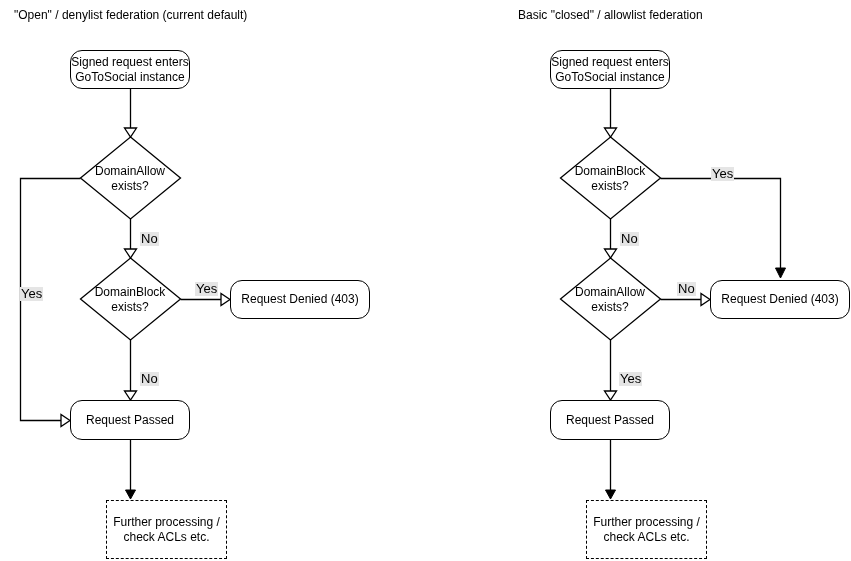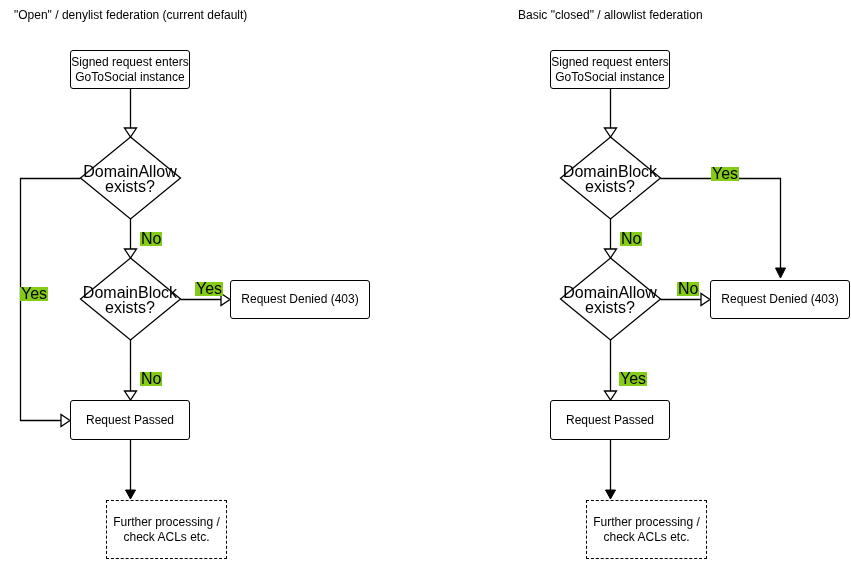--- a/index.html
+++ b/index.html
@@ -21,51 +21,51 @@
     position: absolute;
     font-size: 12px;
     line-height: 14px;
     white-space: pre;
   }
   .node {
     position: absolute;
     box-sizing: border-box;
     background: #ffffff;
     border: 1.3px solid #000000;
-    border-radius: 3px;
+    border-radius: 12px;
     display: flex;
     align-items: center;
     justify-content: center;
     text-align: center;
     font-size: 12px;
     line-height: 15px;
     white-space: pre;
   }
   .node.dashed {
     border-style: dashed;
     border-width: 1px;
     border-radius: 0;
     margin-left: 36px;
   }
   .diamond-label {
     position: absolute;
     display: flex;
     align-items: center;
     justify-content: center;
     text-align: center;
-    font-size: 16px;
+    font-size: 12px;
     line-height: 15px;
     white-space: pre;
     pointer-events: none;
   }
   .edge-label {
     position: absolute;
-    font-size: 16px;
+    font-size: 13px;
     line-height: 14px;
-    background: #84cc16;
+    background: #e5e5e5;
     padding: 0 1px;
     white-space: pre;
   }
 </style>
 </head>
 <body>
 
 <div class="canvas">
 
   <svg class="wires" width="851" height="561" viewBox="0 0 851 561">

